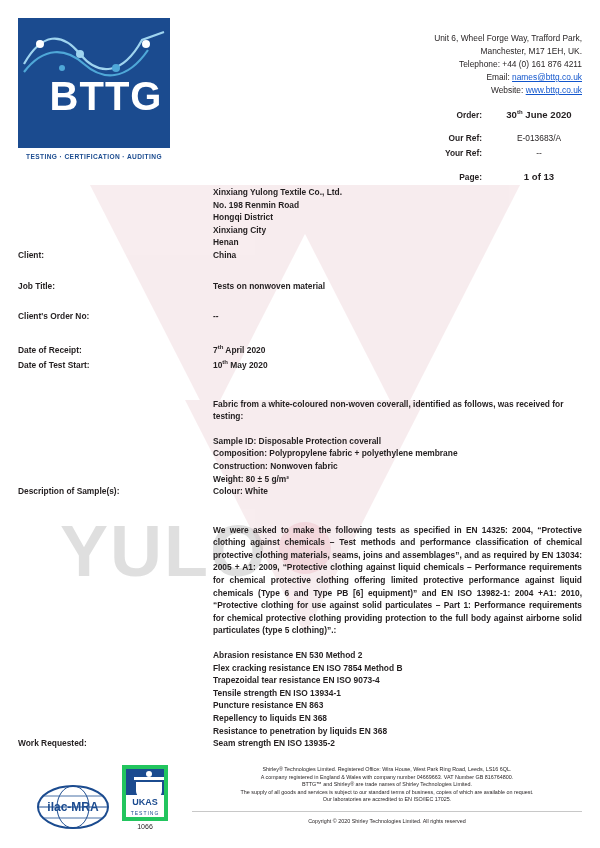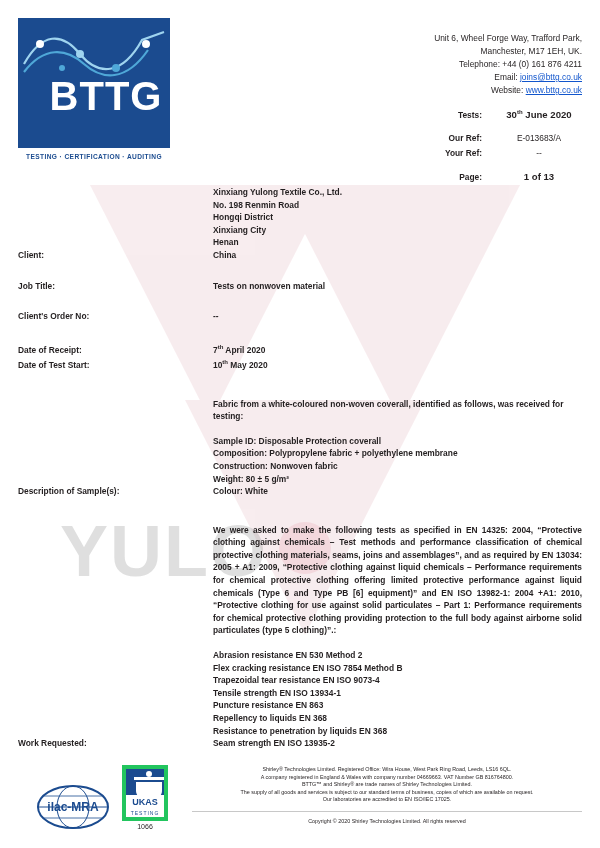--- a/index.html
+++ b/index.html
@@ -260,31 +260,31 @@
     </div>
     <div class="logo-tag">TESTING · CERTIFICATION · AUDITING</div>
   </div>
 
   <div class="hdr-addr">
     <div>Unit 6, Wheel Forge Way, Trafford Park,</div>
     <div>Manchester, M17 1EH, UK.</div>
     <div>Telephone: +44 (0) 161 876 4211</div>
     <div>
       <span>Email:</span>
-      <span class="lnk">joins@bttg.co.uk</span>
+      <span class="lnk">names@bttg.co.uk</span>
     </div>
     <div>
       <span>Website:</span>
       <span class="lnk">www.bttg.co.uk</span>
     </div>
   </div>
 
   <div class="hdr-meta">
     <div class="meta-row">
-      <div class="meta-label">Tests:</div>
+      <div class="meta-label">Order:</div>
       <div class="meta-val big"><span>30</span><sup>th</sup><span> June 2020</span></div>
     </div>
     <div class="meta-gap"></div>
     <div class="meta-row">
       <div class="meta-label">Our Ref:</div>
       <div class="meta-val">E-013683/A</div>
     </div>
     <div class="meta-row">
       <div class="meta-label">Your Ref:</div>
       <div class="meta-val">--</div>

